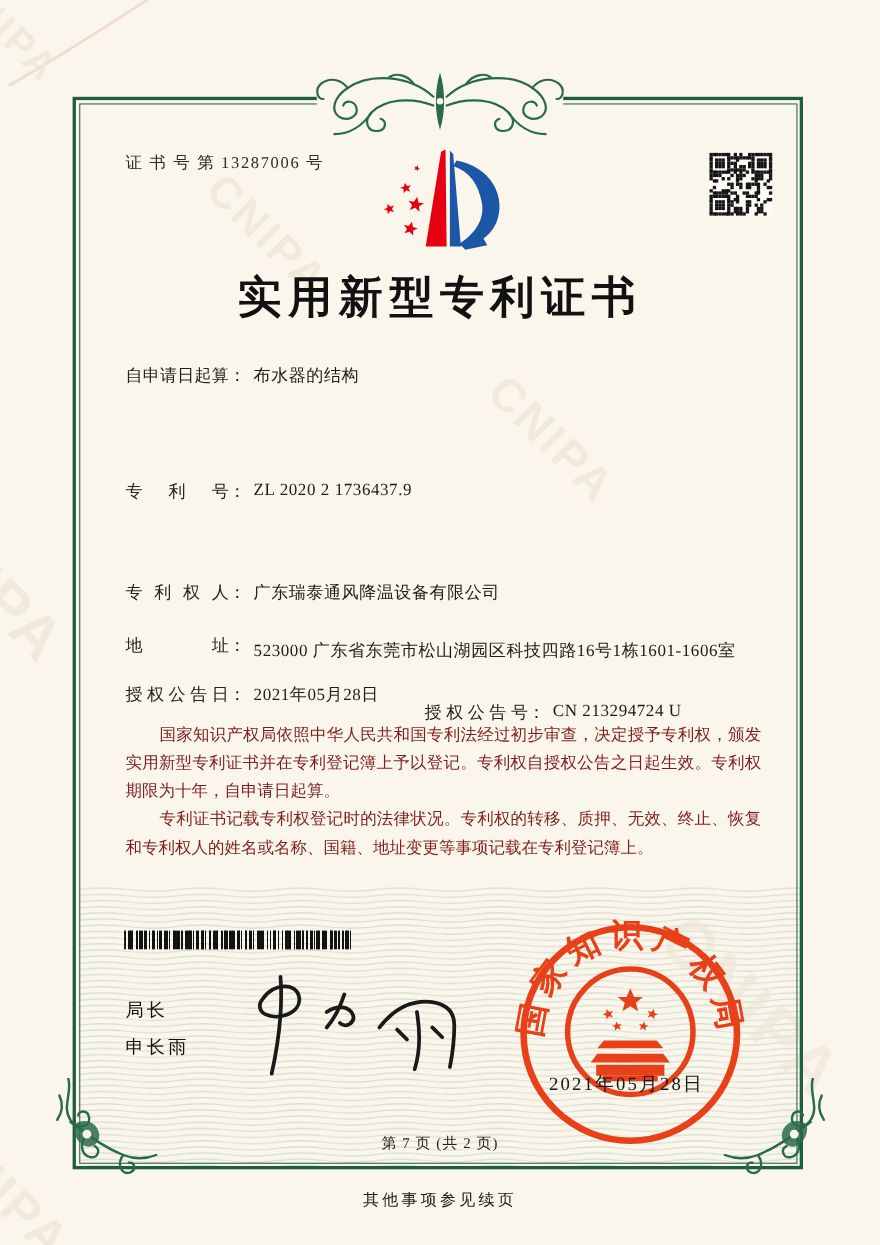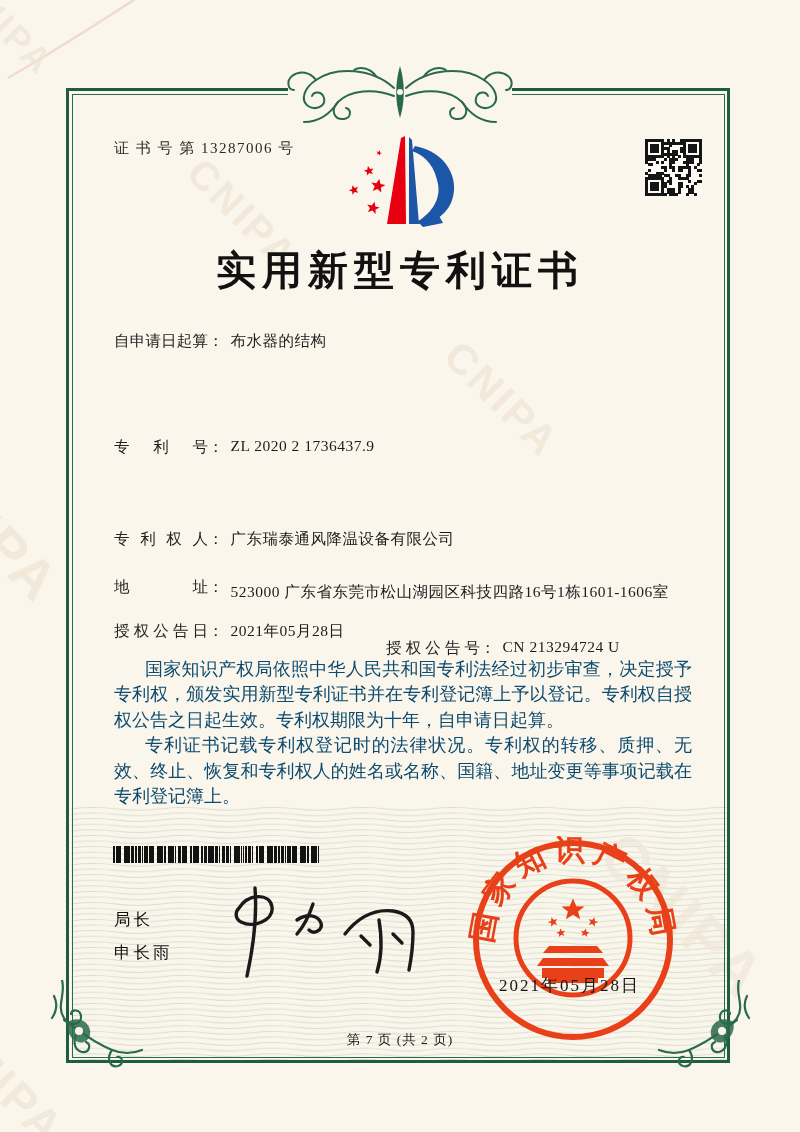--- a/index.html
+++ b/index.html
@@ -56,21 +56,21 @@
     color:#222; vertical-align:top;
   }
   .fcolon { vertical-align:top; }
   .fvalue { margin-left:7px; letter-spacing:.5px; vertical-align:top; }
   .fvalue-wrap { display:inline-block; width:452px; vertical-align:top; line-height:29px; letter-spacing:.5px; }
   .pair2 { position:absolute; left:272px; top:0;margin-top:17px; }
   .r1{top:331px;} .r2{top:385px;} .r3{top:437px;} .r4{top:480px;} .r5{top:529px;} .r6{top:577px;} .r7{top:621px;}
   
   .body-text {
     position:absolute; left:114px; top:657px; width:578px; z-index:5;
-    font-size:18px; line-height:25.4px; color:#0c4a6e; text-align:justify;
+    font-size:15px; line-height:25.4px; color:#7f1d1d; text-align:justify;
   }
   .body-text p { text-indent:31px; }
   
   .barcode {
     position:absolute; left:113px; top:846px; width:207px; height:17px; z-index:5;
     background-image:
       repeating-linear-gradient(90deg,#121212 0 1.6px,transparent 1.6px 3.4px,#121212 3.4px 6.2px,transparent 6.2px 7.4px,#121212 7.4px 8.2px,transparent 8.2px 11px),
       repeating-linear-gradient(90deg,#121212 0 1px,transparent 1px 5.3px,#121212 5.3px 7.6px,transparent 7.6px 13px);
   }
   
@@ -482,14 +482,15 @@
       <path d="M107,96 L107,108"></path>
       <path d="M77,117 L137,117 L131,110 L83,110 Z"></path>
       <path d="M71,130 L143,130 L137,122 L77,122 Z"></path>
       <path d="M76,132 L138,132 L138,142 L76,142 Z"></path>
       <path d="M82,142 L132,142 L132,147 L82,147 Z"></path>
     </g>
   </svg>
   <div class="seal-date">2021年05月28日</div>
 
   <div class="page-no">第 7 页 (共 2 页)</div>
+  <div class="continuation">其他事项参见续页</div>
 
 </div>
 
 </body></html>

